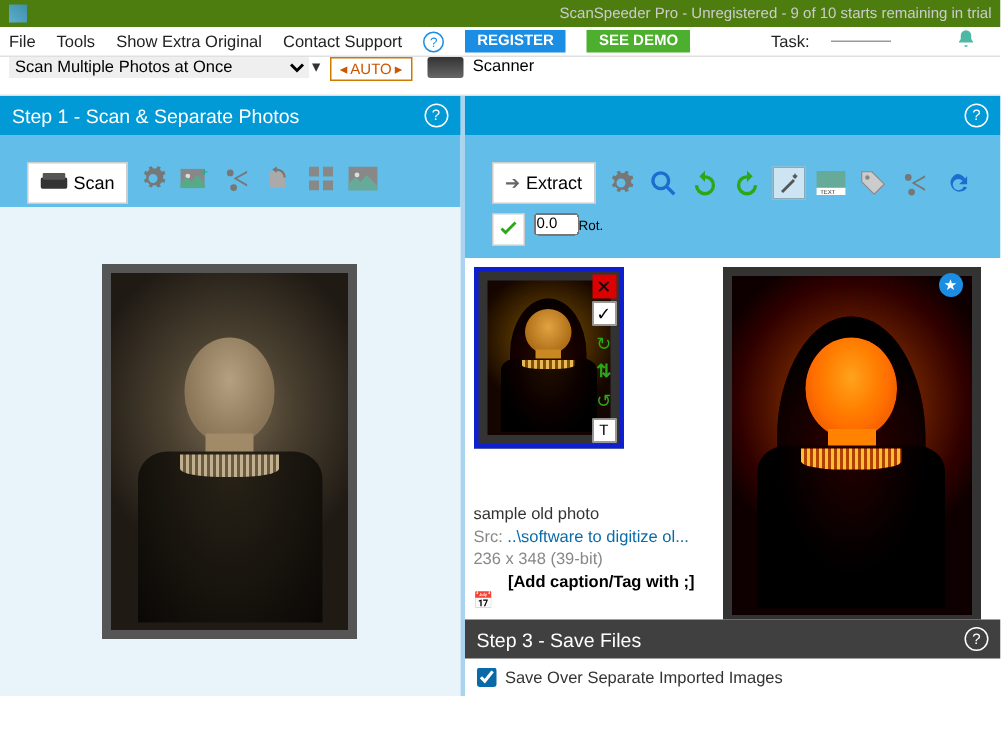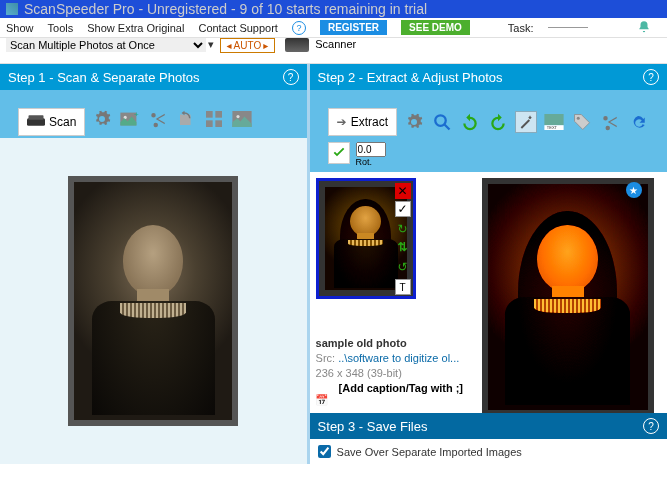--- a/index.html
+++ b/index.html
@@ -1,22 +1,22 @@
 <!DOCTYPE html>
 <html><head>
 <meta charset="utf-8">
 <style>
 * { box-sizing: border-box; margin: 0; padding: 0; font-family: 'Segoe UI', Arial, sans-serif; }
 body { width: 667px; height: 500px; overflow: hidden; background: #fff; font-size: 12px; }
-.titlebar { background: #1d4ed8; color: #ccc; height: 18px; display: flex; align-items: center; padding: 0 6px; gap: 6px; font-size: 14px; }
+.titlebar { background: #4d7c0f; color: #ccc; height: 18px; display: flex; align-items: center; padding: 0 6px; gap: 6px; font-size: 10px; justify-content: space-between; }
 .titlebar .icon { width: 12px; height: 12px; background: linear-gradient(45deg,#5bafce,#3e8fa8); display: inline-block; }
 .menubar { height: 20px; display: flex; align-items: center; gap: 14px; padding: 0 6px; font-size: 11px; color: #222; border-bottom: 1px solid #e0e0e0; }
 .menubar .reg { background: #1b8de3; color: #fff; padding: 2px 8px; font-weight: 600; font-size: 10px; }
 .menubar .demo { background: #4caf2e; color: #fff; padding: 2px 8px; font-weight: 600; font-size: 10px; }
-.menubar .task { margin-left: 24px; }
+.menubar .task { margin-left: 40px; }
 .menubar .bell { margin-left: auto; padding-right: 10px; color: #6bbfb0; }
 .toolbar { height: 26px; display: flex; align-items: flex-start; gap: 6px; padding: 0 6px; border-bottom: 1px solid #e0e0e0; font-size: 11px; }
 .toolbar select { font-size: 11px; border: none; }
 .auto-btn { border: 1px solid #cc7a00; color: #cc5500; padding: 1px 6px; font-size: 10px; display: flex; align-items: center; gap: 2px; background: #fff; }
 .scanner-ic { width: 24px; height: 14px; background: linear-gradient(#333,#666); border-radius: 2px; margin-left: 4px; }
 .panels { display: flex; height: 400px; }
 .left { width: 328px; display: flex; flex-direction: column; }
 .right { flex: 1; border-left: 3px solid #aad4ee; display: flex; flex-direction: column; }
 .panel-hdr { background: #0199d6; color: #fff; height: 26px; display: flex; align-items: center; padding: 0 8px; font-size: 13px; position: relative; }
 .panel-hdr .help { position: absolute; right: 8px; width: 16px; height: 16px; border: 1.5px solid #fff; border-radius: 50%; display: flex; align-items: center; justify-content: center; font-size: 10px; }
@@ -36,36 +36,36 @@
 .thumb-col { width: 160px; display: flex; flex-direction: column; gap: 3px; font-size: 11px; }
 .thumb { border: 3px solid #0d1fd0; width: 100px; height: 124px; position: relative; background: #333; }
 .thumb .mk { position: absolute; right: 2px; width: 16px; height: 16px; font-size: 12px; display: flex; align-items: center; justify-content: center; }
 .thumb .photo-inner { filter: saturate(2.5) contrast(1.2); }
 .enh { width: 172px; height: 238px; background: #333; position: relative; overflow: hidden; }
 .enh .photo-inner { filter: saturate(3.5) hue-rotate(-10deg) contrast(1.4) brightness(1.05); }
 .star { position: absolute; top: 4px; right: 12px; width: 16px; height: 16px; background: #1b8de3; border-radius: 50%; color: #fff; font-size: 10px; display: flex; align-items: center; justify-content: center; z-index:2; }
 .src { color: #0a6aa8; }
 .dim { color: #888; }
 .cap { font-weight: 700; margin-left: 23px; }
-.step3 { background: #0369a1; color: #fff; }
+.step3 { background: #404040; color: #fff; }
 .save-row { padding: 6px 8px; display: flex; align-items: center; gap: 6px; font-size: 11px; color: #333; background: #fff; }
 input.rot { width: 30px; font-size: 10px; }
-.rwrap { display: flex; flex-direction: column; align-items: flex-start; font-size: 9px; }
+.rwrap { display: flex; flex-direction: row; align-items: center; font-size: 9px; }
 .row2 { display:flex; width:100%; gap:6px; align-items:flex-start; }
 </style>
 </head>
 <body>
 
 <div class="titlebar">
   <span class="icon"></span>
   <span>ScanSpeeder Pro - Unregistered - 9 of 10 starts remaining in trial</span>
 </div>
 
 <div class="menubar">
-  <span>Show</span>
+  <span>File</span>
   <span>Tools</span>
   <span>Show Extra Original</span>
   <span>Contact Support</span>
   <span style="color:#1b8de3;border:1px solid #1b8de3;border-radius:50%;width:14px;height:14px;display:inline-flex;align-items:center;justify-content:center;font-size:9px;">?</span>
   <span class="reg">REGISTER</span>
   <span class="demo">SEE DEMO</span>
   <span class="task">Task:</span>
   <span style="border-bottom:1px solid #999;width:40px;"></span>
   <span class="bell">
     <svg width="14" height="14" viewBox="0 0 24 24">
@@ -150,21 +150,20 @@
             <div class="neck"></div>
             <div class="dress"></div>
             <div class="collar"></div>
           </div>
       </div>
     </div>
   </div>
 
   <div class="right">
     <div class="panel-hdr">
-      <span>Step 2 - Extract &amp; Adjust Photos</span>
       <span class="help">?</span>
     </div>
     <div class="toolbar2 tall">
       <div style="display:flex;gap:6px;width:100%;align-items:center;">
         <div class="btn-extract">
           <span style="color:#666;">➔</span>
             <span>Extract</span>
         </div>
         <span class="tool-ic">
             <svg width="18" height="18" viewBox="0 0 24 24">
@@ -238,21 +237,21 @@
               <div class="dress"></div>
               <div class="collar"></div>
             </div>
           <div class="mk" style="top:2px;background:#d00;color:#000;">✕</div>
           <div class="mk" style="top:20px;background:#fff;border:1px solid #999;">✓</div>
           <div class="mk" style="top:40px;color:#2aa815;">↻</div>
           <div class="mk" style="top:58px;color:#2aa815;font-weight:bold;">⇅</div>
           <div class="mk" style="top:78px;color:#2aa815;">↺</div>
           <div class="mk" style="top:98px;background:#fff;border:1px solid #999;font-size:10px;">T</div>
         </div>
-        <div style="color:#333;font-weight:700;margin-top:35px;">sample old photo</div>
+        <div style="color:#333;font-weight:400;margin-top:35px;">sample old photo</div>
         <div><span class="dim">Src:</span> <span class="src">..\software to digitize ol...</span></div>
         <div class="dim">236 x 348 (39-bit)</div>
         <div><span class="cap">[Add caption/Tag with ;]</span> <span>📅</span></div>
       </div>
       <div style="position:relative;">
         <div class="star">★</div>
         <div class="enh">
           <div class="photo-inner">
               <div class="hair"></div>
               <div class="face"></div>

